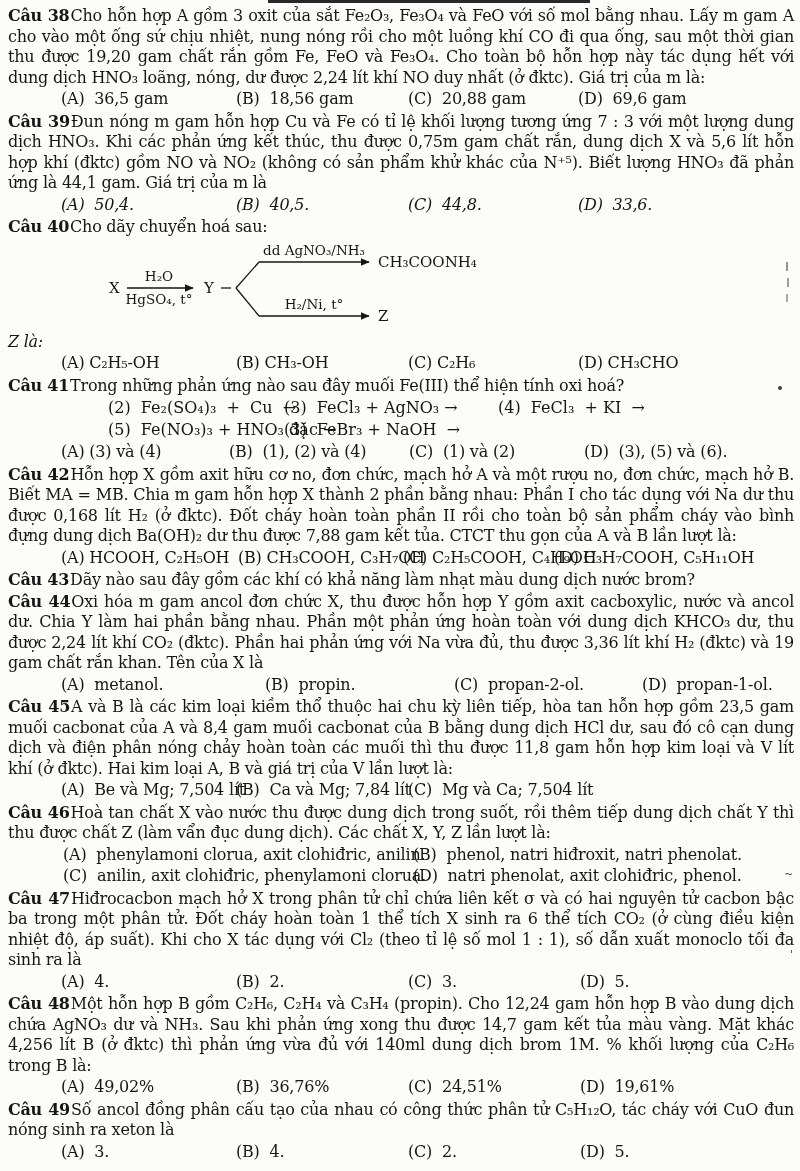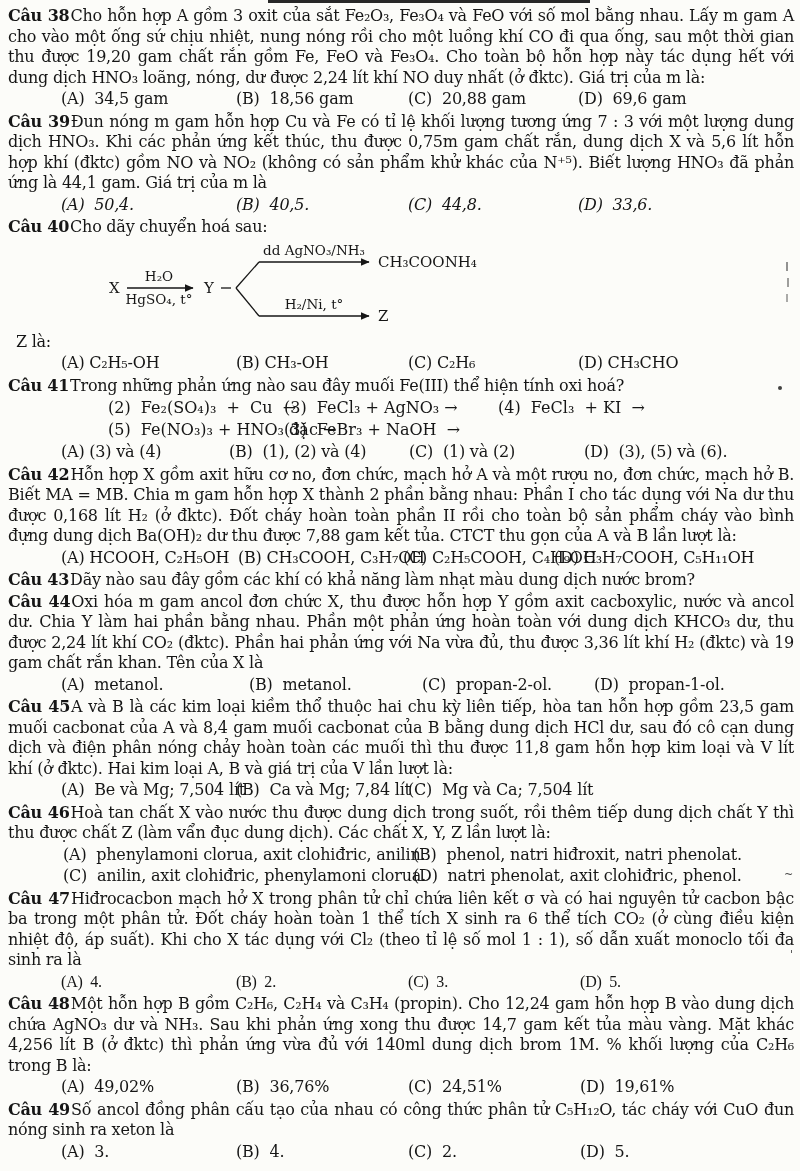--- a/index.html
+++ b/index.html
@@ -9,21 +9,21 @@
     font-family:"DejaVu Serif","Liberation Serif",serif;
     font-size:16px;
   }
   .page { position:relative; padding:6px 6px 0 8px; width:786px; }
   .q { margin:0 0 1px 0; text-align:justify; line-height:20.5px; letter-spacing:-0.25px; }
   .qid { font-weight:bold; margin-right:1px; }
   .opts { display:grid; margin:0 0 2px 53px; line-height:20.5px; letter-spacing:-0.2px; }
   .opts > span { white-space:pre; }
   .rxn { display:grid; grid-template-columns:176px 214px auto; margin:1px 0 1px 100px; line-height:22px; }
   .rxn > span { white-space:pre; }
-  .zintro { margin:1px 8px; line-height:20.5px; }
+  .zintro { margin:1px 0; line-height:20.5px;font-style:italic; }
   .diagram-wrap { margin:2px 0 2px 93px; height:90px; }
   svg text { font-family:"DejaVu Serif","Liberation Serif",serif; font-size:15px; fill:#161616; }
   svg text.small { font-size:13.5px; }
   .artifact { position:absolute; background:#111; }
   .speck { position:absolute; color:#444; font-size:11px; }
 </style>
 </head>
 <body>
 
 <div class="page">
@@ -31,21 +31,21 @@
   <div class="artifact" style="left:268px; top:0; width:322px; height:2.5px; opacity:.9;"></div>
   <div class="artifact" style="left:786px; top:262px; width:2px; height:9px; opacity:.45;"></div>
   <div class="artifact" style="left:787px; top:278px; width:2px; height:9px; opacity:.4;"></div>
   <div class="artifact" style="left:786px; top:294px; width:2px; height:8px; opacity:.35;"></div>
   <div class="artifact" style="left:778px; top:386px; width:4px; height:4px; border-radius:50%; opacity:.8;"></div>
   <span class="speck" style="left:784px; top:868px;">~</span>
   <span class="speck" style="left:790px; top:948px;">'</span>
 
   <p class="q"><b class="qid">Câu 38</b><span>Cho hỗn hợp A gồm 3 oxit của sắt Fe₂O₃, Fe₃O₄ và FeO với số mol bằng nhau. Lấy m gam A cho vào một ống sứ chịu nhiệt, nung nóng rồi cho một luồng khí CO đi qua ống, sau một thời gian thu được 19,20 gam chất rắn gồm Fe, FeO và Fe₃O₄. Cho toàn bộ hỗn hợp này tác dụng hết với dung dịch HNO₃ loãng, nóng, dư được 2,24 lít khí NO duy nhất (ở đktc). Giá trị của m là:</span></p>
   <div class="opts" style="grid-template-columns:175px 172px 170px auto;">
-    <span>(A)  34,5 gam</span>
+    <span>(A)  36,5 gam</span>
     <span>(B)  18,56 gam</span>
     <span>(C)  20,88 gam</span>
     <span>(D)  69,6 gam</span>
   </div>
 
   <p class="q"><b class="qid">Câu 39</b><span>Đun nóng m gam hỗn hợp Cu và Fe có tỉ lệ khối lượng tương ứng 7 : 3 với một lượng dung dịch HNO₃. Khi các phản ứng kết thúc, thu được 0,75m gam chất rắn, dung dịch X và 5,6 lít hỗn hợp khí (đktc) gồm NO và NO₂ (không có sản phẩm khử khác của N⁺⁵). Biết lượng HNO₃ đã phản ứng là 44,1 gam. Giá trị của m là</span></p>
   <div class="opts" style="grid-template-columns:175px 172px 170px auto;font-style:italic;">
     <span>(A)  50,4.</span>
     <span>(B)  40,5.</span>
     <span>(C)  44,8.</span>
@@ -103,44 +103,44 @@
   <div class="opts" style="grid-template-columns:177px 165px 151px auto;">
     <span>(A) HCOOH, C₂H₅OH</span>
     <span>(B) CH₃COOH, C₃H₇OH</span>
     <span>(C) C₂H₅COOH, C₄H₉OH</span>
     <span>(D) C₃H₇COOH, C₅H₁₁OH</span>
   </div>
 
   <p class="q"><b class="qid">Câu 43</b><span>Dãy nào sau đây gồm các khí có khả năng làm nhạt màu dung dịch nước brom?</span></p>
 
   <p class="q"><b class="qid">Câu 44</b><span>Oxi hóa m gam ancol đơn chức X, thu được hỗn hợp Y gồm axit cacboxylic, nước và ancol dư. Chia Y làm hai phần bằng nhau. Phần một phản ứng hoàn toàn với dung dịch KHCO₃ dư, thu được 2,24 lít khí CO₂ (đktc). Phần hai phản ứng với Na vừa đủ, thu được 3,36 lít khí H₂ (đktc) và 19 gam chất rắn khan. Tên của X là</span></p>
-  <div class="opts" style="grid-template-columns:188px 173px 172px auto;">
+  <div class="opts" style="grid-template-columns:188px 173px 172px auto;gap:16px;">
     <span>(A)  metanol.</span>
-    <span>(B)  metanol.</span>
+    <span>(B)  propin.</span>
     <span>(C)  propan-2-ol.</span>
     <span>(D)  propan-1-ol.</span>
   </div>
 
   <p class="q"><b class="qid">Câu 45</b><span>A và B là các kim loại kiềm thổ thuộc hai chu kỳ liên tiếp, hòa tan hỗn hợp gồm 23,5 gam muối cacbonat của A và 8,4 gam muối cacbonat của B bằng dung dịch HCl dư, sau đó cô cạn dung dịch và điện phân nóng chảy hoàn toàn các muối thì thu được 11,8 gam hỗn hợp kim loại và V lít khí (ở đktc). Hai kim loại A, B và giá trị của V lần lượt là:</span></p>
   <div class="opts" style="grid-template-columns:175px 172px 175px auto;">
     <span>(A)  Be và Mg; 7,504 lít</span>
     <span>(B)  Ca và Mg; 7,84 lít</span>
     <span>(C)  Mg và Ca; 7,504 lít</span>
   </div>
 
   <p class="q"><b class="qid">Câu 46</b><span>Hoà tan chất X vào nước thu được dung dịch trong suốt, rồi thêm tiếp dung dịch chất Y thì thu được chất Z (làm vẩn đục dung dịch). Các chất X, Y, Z lần lượt là:</span></p>
   <div class="opts" style="margin-left:55px; grid-template-columns:350px auto; row-gap:1px;">
     <span>(A)  phenylamoni clorua, axit clohiđric, anilin.</span>
     <span>(B)  phenol, natri hiđroxit, natri phenolat.</span>
     <span>(C)  anilin, axit clohiđric, phenylamoni clorua.</span>
     <span>(D)  natri phenolat, axit clohiđric, phenol.</span>
   </div>
 
   <p class="q"><b class="qid">Câu 47</b><span>Hiđrocacbon mạch hở X trong phân tử chỉ chứa liên kết σ và có hai nguyên tử cacbon bậc ba trong một phân tử. Đốt cháy hoàn toàn 1 thể tích X sinh ra 6 thể tích CO₂ (ở cùng điều kiện nhiệt độ, áp suất). Khi cho X tác dụng với Cl₂ (theo tỉ lệ số mol 1 : 1), số dẫn xuất monoclo tối đa sinh ra là</span></p>
-  <div class="opts" style="grid-template-columns:175px 172px 172px auto;font-family:Liberation Serif, serif;">
+  <div class="opts" style="grid-template-columns:175px 172px 172px auto;">
     <span>(A)  4.</span>
     <span>(B)  2.</span>
     <span>(C)  3.</span>
     <span>(D)  5.</span>
   </div>
 
   <p class="q"><b class="qid">Câu 48</b><span>Một hỗn hợp B gồm C₂H₆, C₂H₄ và C₃H₄ (propin). Cho 12,24 gam hỗn hợp B vào dung dịch chứa AgNO₃ dư và NH₃. Sau khi phản ứng xong thu được 14,7 gam kết tủa màu vàng. Mặt khác 4,256 lít B (ở đktc) thì phản ứng vừa đủ với 140ml dung dịch brom 1M. % khối lượng của C₂H₆ trong B là:</span></p>
   <div class="opts" style="grid-template-columns:175px 172px 172px auto;">
     <span>(A)  49,02%</span>
     <span>(B)  36,76%</span>

